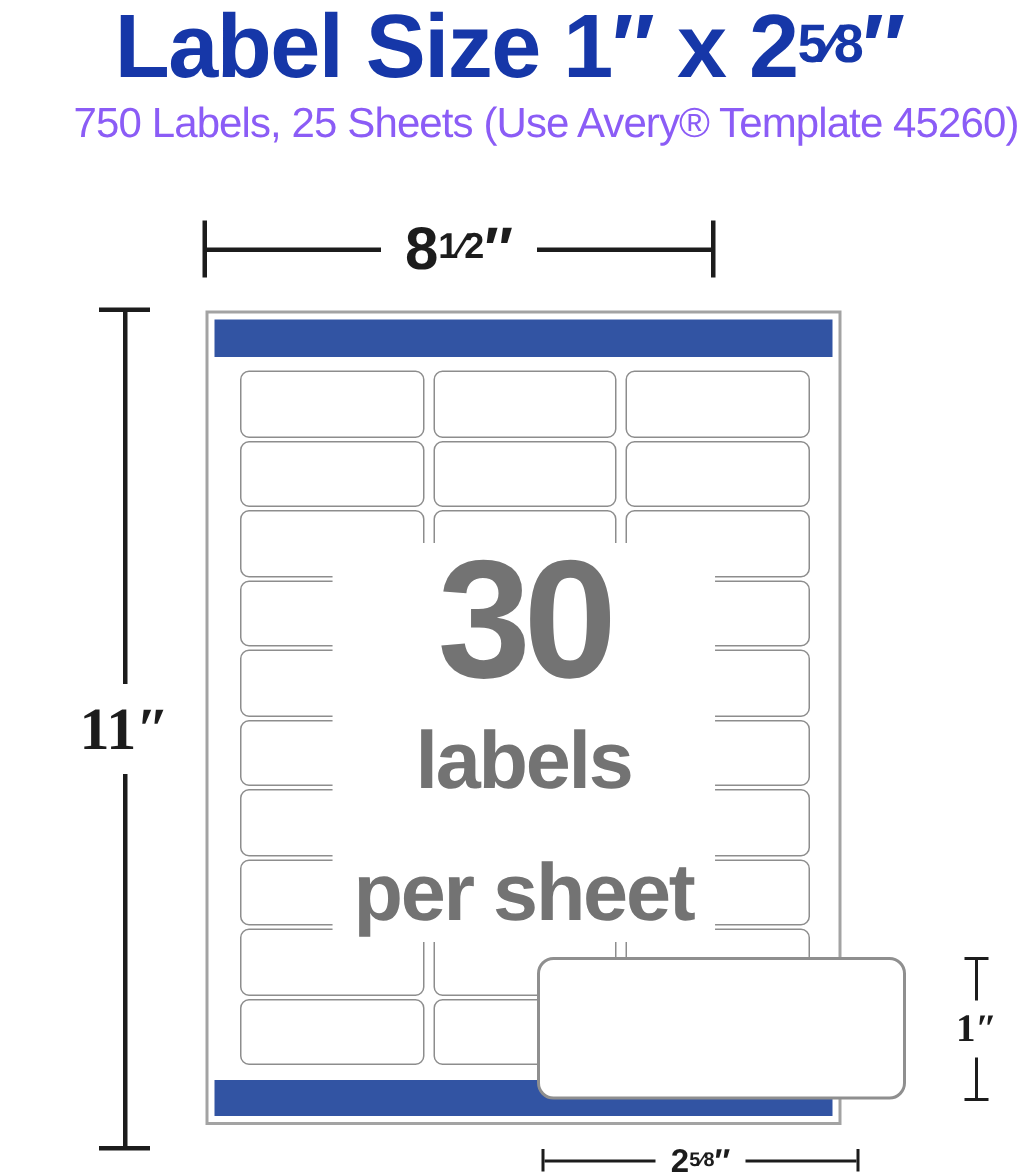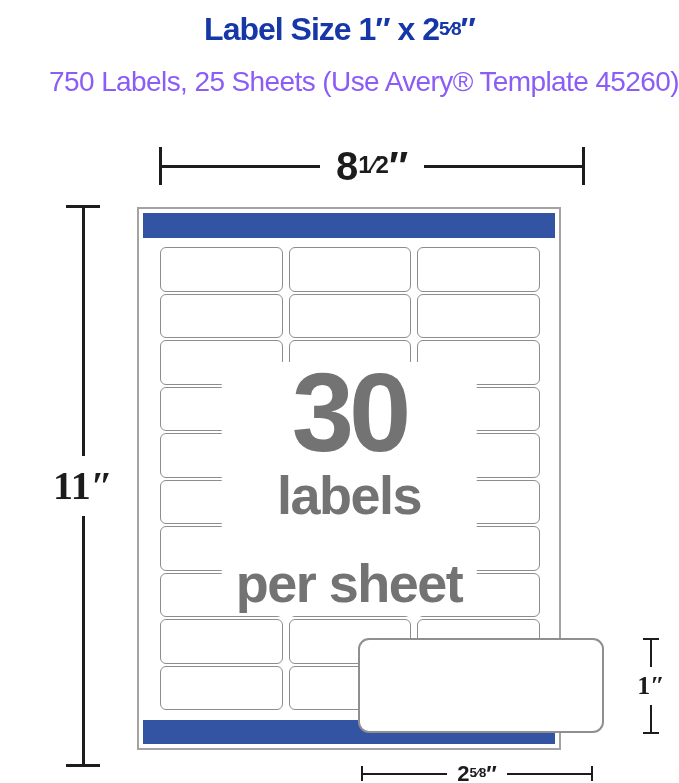--- a/index.html
+++ b/index.html
@@ -3,55 +3,55 @@
 <meta charset="utf-8">
 <style>
   html,body{margin:0;padding:0;background:#fff;}
   .canvas{
     position:relative;width:679px;height:783px;background:#ffffff;
     font-family:"Liberation Sans", sans-serif;overflow:hidden;
   }
   
   .title{
     position:absolute;left:0;top:0;width:679px;text-align:center;
-    font-size:32px;font-weight:700;letter-spacing:-1px;color:#1637a8;
+    font-size:60px;font-weight:700;letter-spacing:-1px;color:#1637a8;
     line-height:58px;white-space:nowrap;
   }
   .subtitle{
     position:absolute;left:0;top:62px;width:679px;text-align:right;
     font-size:28px;font-weight:400;letter-spacing:-0.6px;color:#8b5cf6;
     line-height:40px;white-space:nowrap;
   }
   .frac{font-size:0.6em;vertical-align:0.28em;}
   
   .hdim{position:absolute;display:flex;align-items:center;color:#1c1c1c;}
   .hdim .tick{background:#1c1c1c;align-self:stretch;}
   .hdim .seg{flex:1;background:#1c1c1c;}
   .hdim .lbl{font-weight:700;white-space:nowrap;line-height:1;}
   .vdim{position:absolute;display:flex;flex-direction:column;align-items:center;color:#1c1c1c;}
   .vdim .cap{background:#1c1c1c;}
   .vdim .seg{flex:1;background:#1c1c1c;}
   .vdim .lbl{font-weight:700;white-space:nowrap;line-height:1;font-family:Liberation Serif, serif;}
   
-  .dim-top{left:135px;top:147px;width:426px;height:38px;margin-left:24px;}
+  .dim-top{left:135px;top:147px;width:342px;height:38px;}
   .dim-top .tick{width:3px;}
   .dim-top .seg{height:3px;}
   .dim-top .lbl{font-size:40px;padding:0 16px;}
   
   .dim-left{left:55px;top:205px;width:56px;height:562px;}
   .dim-left .cap{width:34px;height:3px;}
   .dim-left .seg{width:3px;}
   .dim-left .lbl{font-size:40px;padding:10px 0;}
   
   .dim-lblh{left:633px;top:638px;width:36px;height:96px;}
   .dim-lblh .cap{width:16px;height:2px;}
   .dim-lblh .seg{width:2px;}
   .dim-lblh .lbl{font-size:26px;padding:6px 0;}
   
-  .dim-lblw{left:361px;top:766px;width:232px;height:15px;}
+  .dim-lblw{left:361px;top:766px;width:212px;height:15px;}
   .dim-lblw .tick{width:2px;}
   .dim-lblw .seg{height:2px;}
   .dim-lblw .lbl{font-size:22px;padding:0 10px;}
   
   .sheet{
     position:absolute;left:137px;top:207px;width:424px;height:543px;
     background:#ffffff;border:2px solid #a3a3a3;box-sizing:border-box;
   }
   .band{position:absolute;left:4px;right:4px;height:25px;background:#3254a3;z-index:1;}
   .band-top{top:4px;}
@@ -64,21 +64,21 @@
   .cell{
     border:1.5px solid #8d8d8d;border-radius:6px;background:#ffffff;box-sizing:border-box;
   }
   
   .center-callout{
     position:absolute;left:50%;top:153px;transform:translateX(-50%);
     background:#ffffff;z-index:4;text-align:center;padding:2px 14px 6px 14px;
     color:#737373;white-space:nowrap;
   }
   .center-callout .count{font-size:112px;font-weight:700;line-height:0.88;letter-spacing:-5px;}
-  .center-callout .cap1{font-size:54px;font-weight:700;line-height:0.92;letter-spacing:-1.5px;margin-top:8px;}
+  .center-callout .cap1{font-size:54px;font-weight:700;line-height:0.92;letter-spacing:-1.5px;margin-top:20px;}
   .center-callout .cap2{font-size:54px;font-weight:700;line-height:0.98;letter-spacing:-1.5px;margin-top:37px;}
   
   .single-label{
     position:absolute;left:358px;top:638px;width:246px;height:95px;
     background:#ffffff;border:2px solid #8f8f8f;border-radius:11px;
     box-sizing:border-box;z-index:6;
   }
 </style>
 </head>
 <body>

